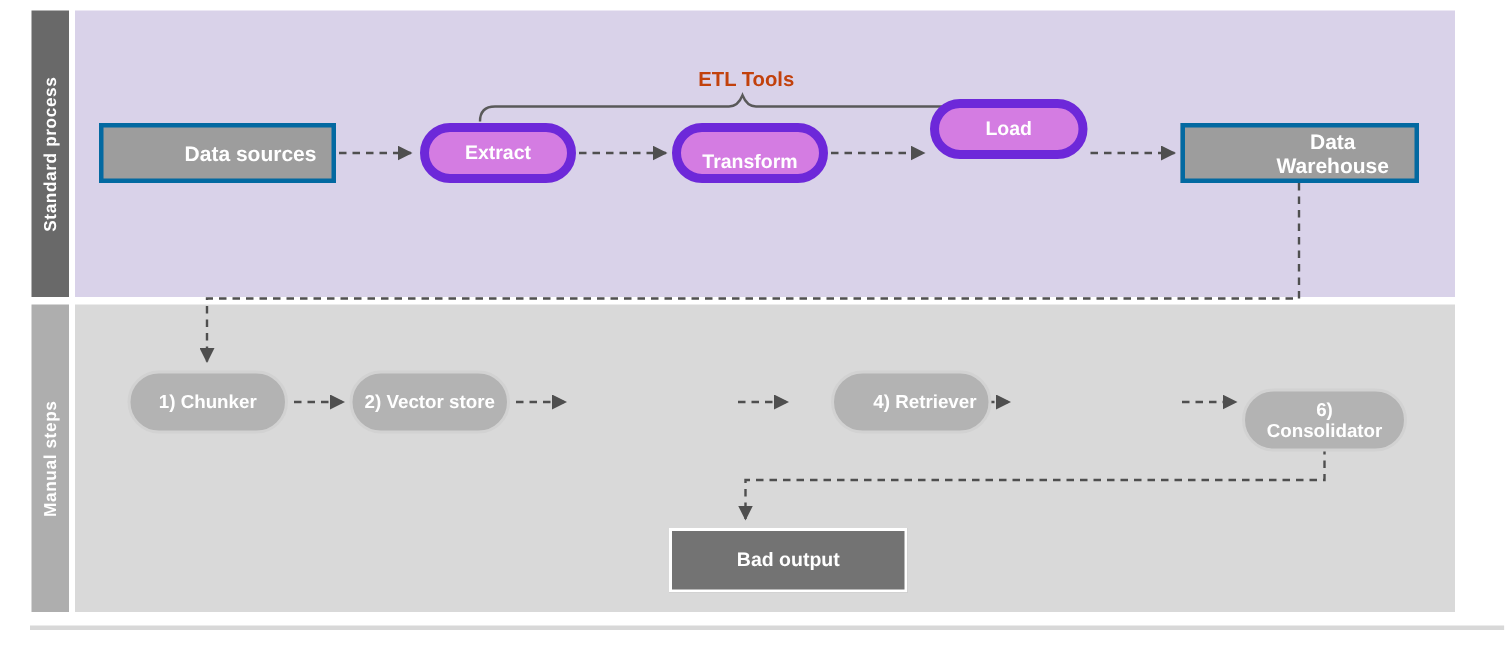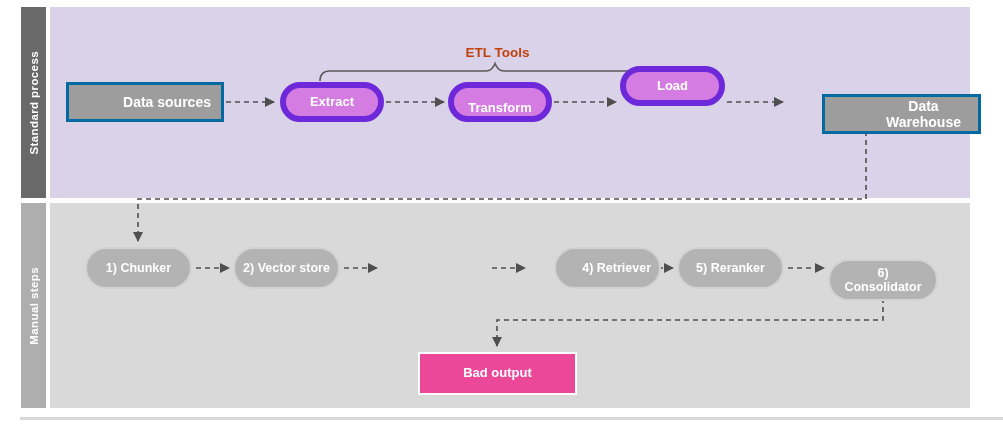--- a/index.html
+++ b/index.html
@@ -12,27 +12,27 @@
   #strip-manual{left:21px;top:203px;width:25px;height:205px;background:#aeaeae;}
 
   #lane-standard{position:absolute;left:50px;top:7px;width:920px;height:191px;background:#d9d2e9;}
   #lane-manual{position:absolute;left:50px;top:203px;width:920px;height:205px;background:#d9d9d9;}
 
   .node{position:absolute;display:flex;align-items:center;justify-content:center;
     color:#ffffff;font-weight:bold;text-align:center;box-sizing:border-box;line-height:1.15;}
   .rect-node{background:#9d9d9d;border:3px solid #0369a1;font-size:14px;padding-left:44px;}
   .pill-purple{background:#d47ce2;border:6px solid #6d28d9;border-radius:22px;font-size:13px;}
   .pill-gray{background:#b3b3b3;border:2px solid #d2d2d2;border-radius:22px;font-size:12.5px;padding:0 8px;}
-  .rect-yellow{background:#ec4899;border:2px solid #ffffff;font-size:13px;}
+  .rect-yellow{background:#737373;border:2px solid #ffffff;font-size:13px;margin-left:28px;}
 
   #node-data-sources{left:66px;top:82px;width:158px;height:40px;}
   #node-extract{left:280px;top:82px;width:104px;height:40px;}
   #node-transform{left:448px;top:82px;width:104px;height:40px;align-items:flex-end;}
   #node-load{left:620px;top:66px;width:105px;height:40px;align-items:center;}
-  #node-data-warehouse{left:822px;top:82px;width:159px;height:40px;margin-top:12px;}
+  #node-data-warehouse{left:787px;top:82px;width:159px;height:40px;}
 
   #node-chunker{left:85px;top:247px;width:107px;height:42px;align-items:center;}
   #node-vector-store{left:233px;top:247px;width:107px;height:42px;}
   #node-rewriter{left:381px;top:247px;width:107px;height:42px;}
   #node-retriever{left:554px;top:247px;width:107px;height:42px;justify-content:flex-end;}
   #node-reranker{left:677px;top:247px;width:107px;height:42px;}
   #node-consolidator{left:828px;top:259px;width:110px;height:42px;}
   #node-bad-output{left:418px;top:352px;width:159px;height:43px;}
 
   #etl-tools-label{position:absolute;left:430px;top:45px;width:135px;text-align:center;
@@ -99,23 +99,20 @@
 
   <div class="node pill-gray" id="node-chunker">
     <span>1) Chunker</span>
   </div>
   <div class="node pill-gray" id="node-vector-store">
     <span>2) Vector store</span>
   </div>
   <div class="node pill-gray" id="node-retriever">
     <span>4) Retriever</span>
   </div>
-  <div class="node pill-gray" id="node-reranker">
-    <span>5) Reranker</span>
-  </div>
   <div class="node pill-gray" id="node-consolidator">
     <span>6) Consolidator</span>
   </div>
   <div class="node rect-yellow" id="node-bad-output">
     <span>Bad output</span>
   </div>
 
   <div id="bottom-divider"></div>
 
 </div>

